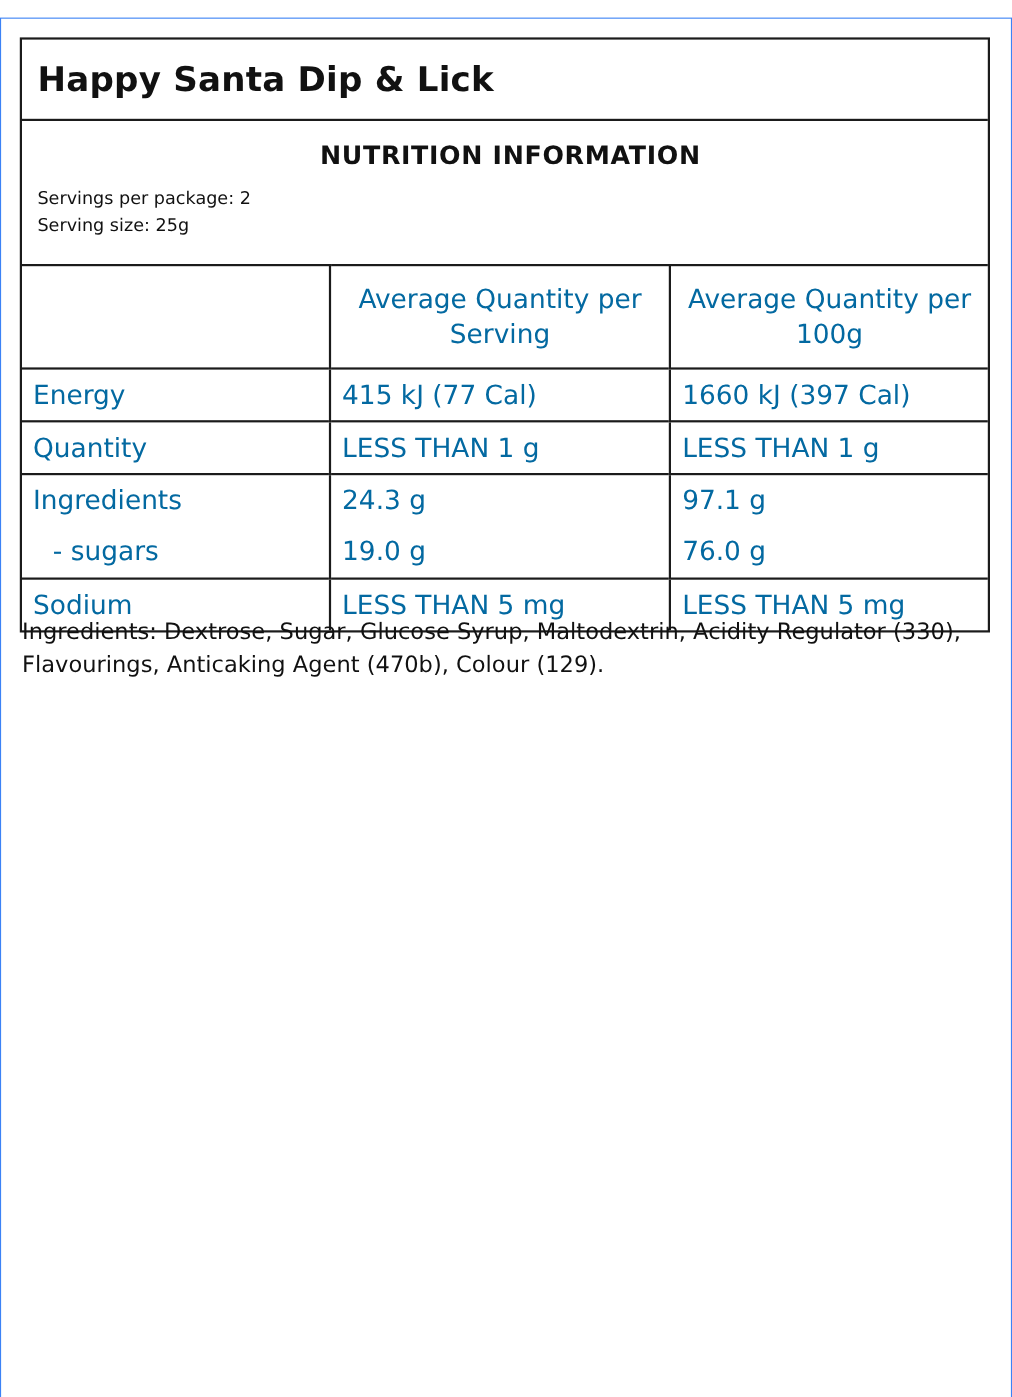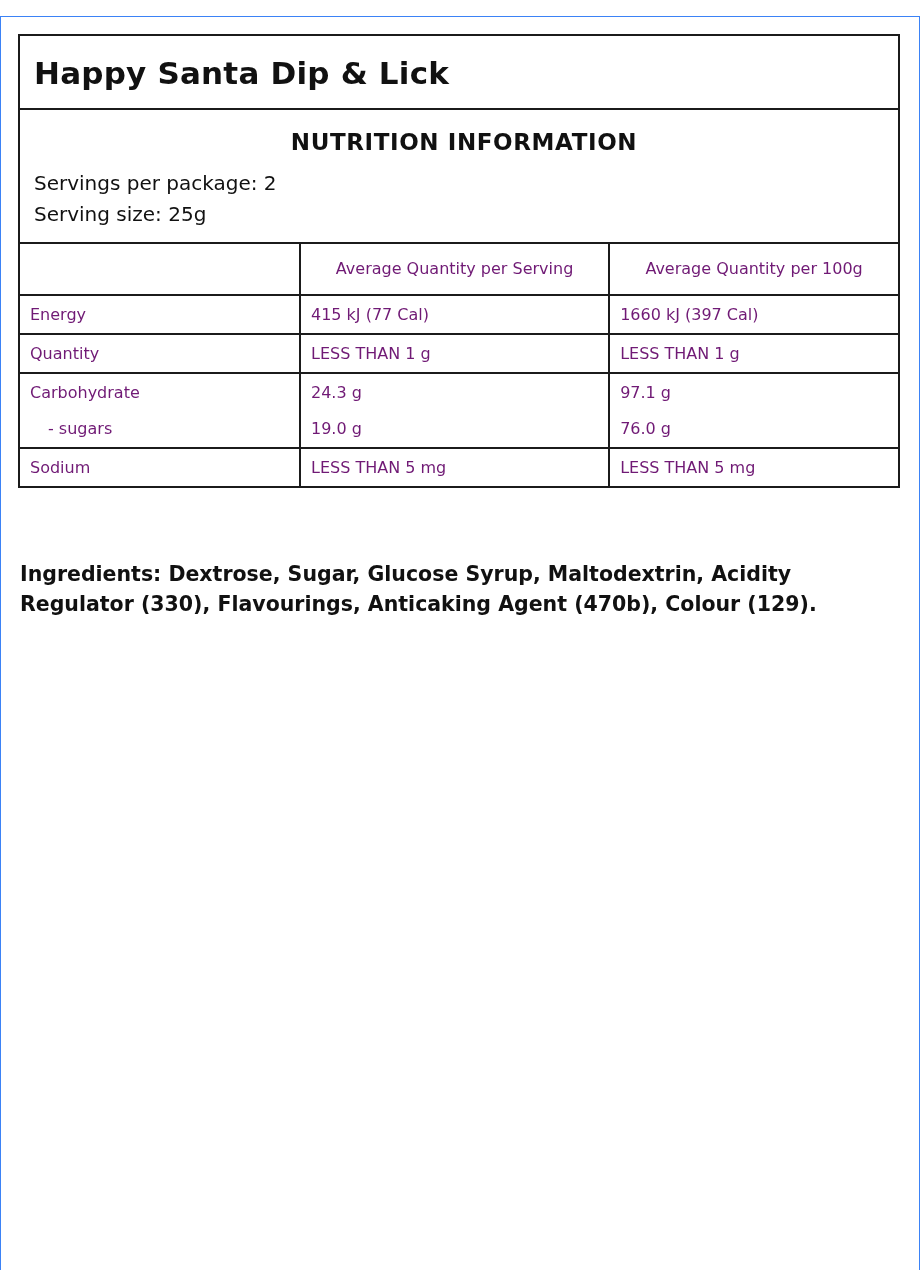--- a/index.html
+++ b/index.html
@@ -45,39 +45,39 @@
   }
   .nip-heading {
     text-align: center;
     font-size: 23px;
     font-weight: bold;
     letter-spacing: 0.6px;
     padding: 19px 10px 13px 20px;
     color: #111111;
   }
   .servings {
-    padding: 0 14px 12px 14px;
-    font-size: 20px;
+    padding: 0 14px 22px 14px;
+    font-size: 16px;
     line-height: 1.55;
     color: #111111;
   }
   table.nip {
     width: 100%;
     border-collapse: collapse;
     table-layout: fixed;
   }
   table.nip td, table.nip th {
     border-top: 2px solid #1b1b1b;
     border-right: 2px solid #1b1b1b;
     padding: 9px 10px 9px 10px;
-    font-size: 16px;
+    font-size: 24px;
     font-weight: normal;
     text-align: left;
     vertical-align: top;
-    color: #701a75;
+    color: #0369a1;
   }
   table.nip td:last-child, table.nip th:last-child {
     border-right: none;
   }
   table.nip tr.head th {
     text-align: center;
     padding: 14px 12px 14px 12px;
     line-height: 1.35;
   }
   table.nip tr.head th.blank {
@@ -131,21 +131,21 @@
 
       <tr>
         <td class="col-name">Quantity</td>
         <td class="col-serve">LESS THAN 1 g</td>
         <td class="col-100">LESS THAN 1 g</td>
       </tr>
 
 
       <tr>
         <td class="col-name carb-cell">
-          <span class="row-line1">Carbohydrate</span>
+          <span class="row-line1">Ingredients</span>
           <span class="row-line2 sub-label">- sugars</span>
         </td>
         <td class="col-serve carb-cell">
           <span class="row-line1">24.3 g</span>
           <span class="row-line2">19.0 g</span>
         </td>
         <td class="col-100 carb-cell">
           <span class="row-line1">97.1 g</span>
           <span class="row-line2">76.0 g</span>
         </td>
@@ -154,16 +154,16 @@
       <tr>
         <td class="col-name">Sodium</td>
         <td class="col-serve">LESS THAN 5 mg</td>
         <td class="col-100">LESS THAN 5 mg</td>
       </tr>
     </tbody>
       </table>
 
   </div>
 
-  <div class="ingredients" style="position: absolute; left: 17px; top: 531px; width: 882px; padding: 12px 0px 0px 2px; font-weight: bold;" id="ing-wrap">
+  <div class="ingredients" style="position: absolute; left: 17px; top: 531px; width: 882px; padding: 12px 0px 0px 2px;" id="ing-wrap">
     <span class="ing-label">Ingredients: Dextrose, Sugar, Glucose Syrup, Maltodextrin, Acidity Regulator (330), Flavourings, Anticaking Agent (470b), Colour (129).</span>
   </div>
 </div>
 
 </body></html>

